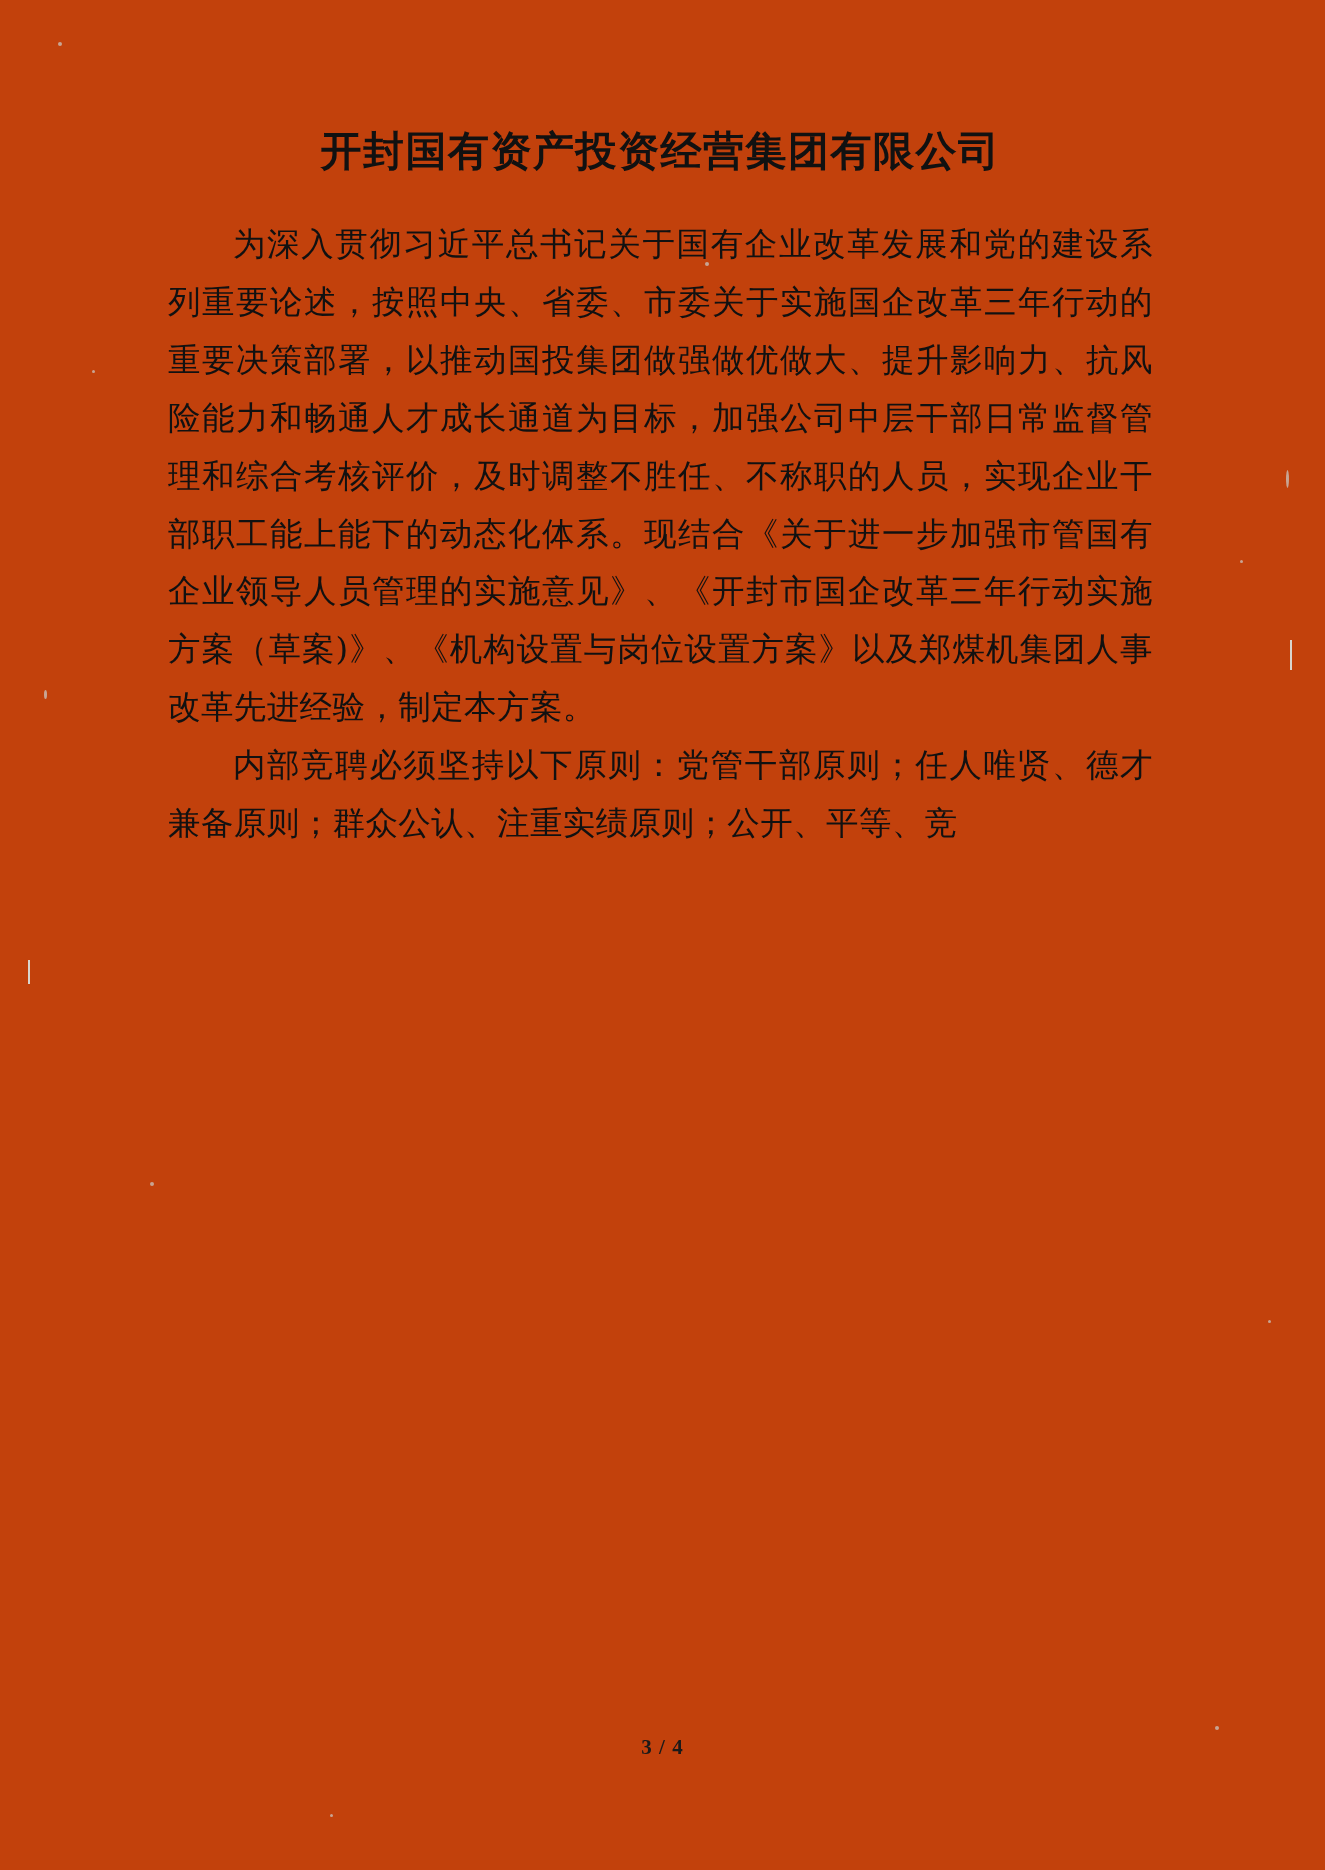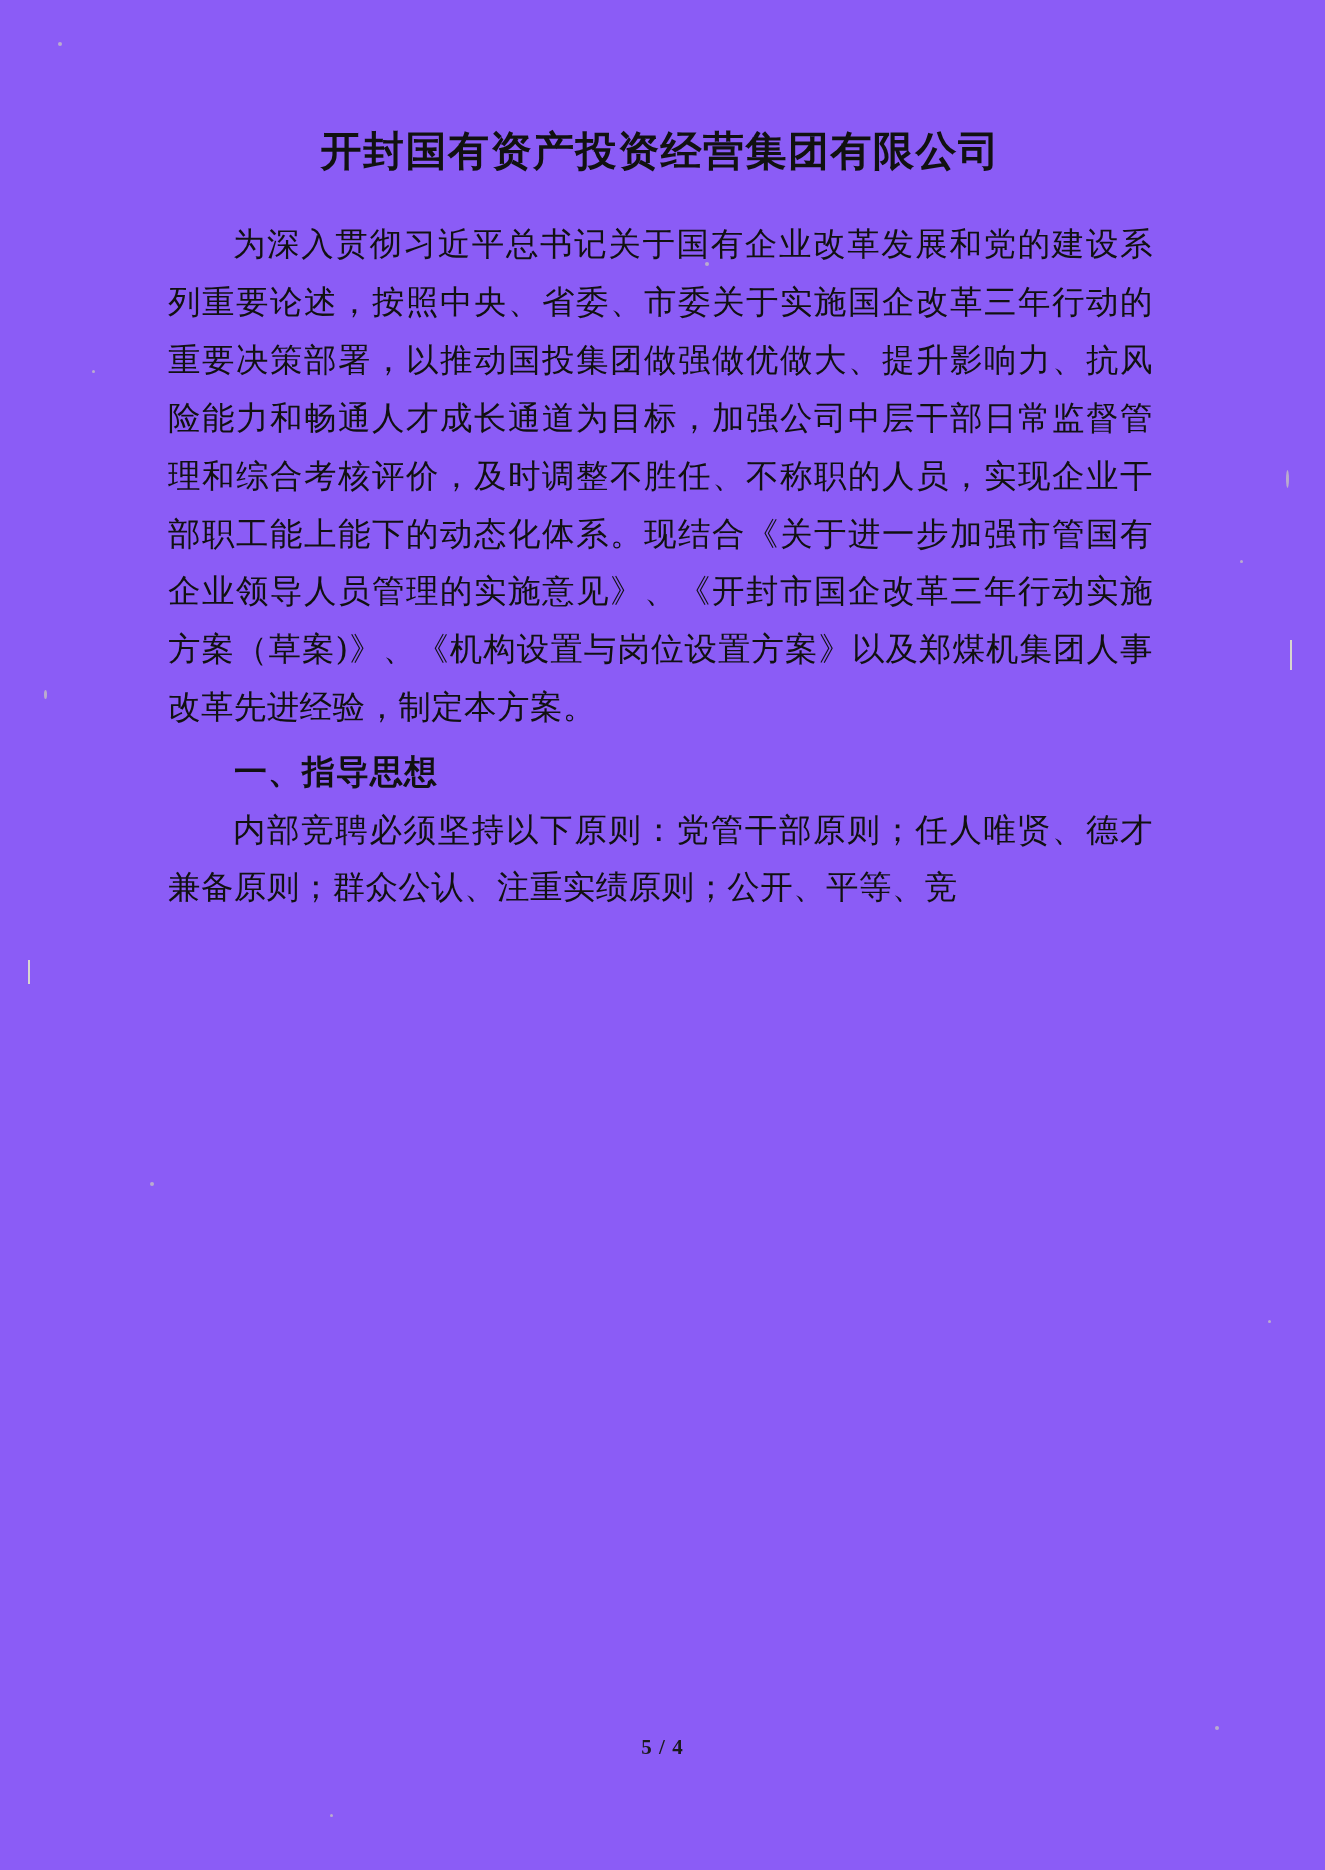--- a/index.html
+++ b/index.html
@@ -6,21 +6,21 @@
   html, body {
     margin: 0;
     padding: 0;
     background: #ffffff;
   }
   .page {
     position: relative;
     width: 1325px;
     height: 1870px;
     margin: 0 auto;
-    background: #8b5cf6;
+    background: #c2410c;
     overflow: hidden;
     font-family: "DejaVu Serif", serif;
     color: #111111;
   }
   
   .speckle {
     position: absolute;
     background: #c9c6c0;
     border-radius: 50%;
     opacity: 0.75;
@@ -94,21 +94,20 @@
   <div class="edge-mark" style="left:28px; top:960px; width:2px; height:24px;"></div>
 
   <div class="content">
 
     <div class="doc-title">
       <span>开封国有资产投资经营集团有限公司</span>
     </div>
 
     <p class="body-par">为深入贯彻习近平总书记关于国有企业改革发展和党的建设系列重要论述，按照中央、省委、市委关于实施国企改革三年行动的重要决策部署，以推动国投集团做强做优做大、提升影响力、抗风险能力和畅通人才成长通道为目标，加强公司中层干部日常监督管理和综合考核评价，及时调整不胜任、不称职的人员，实现企业干部职工能上能下的动态化体系。现结合《关于进一步加强市管国有企业领导人员管理的实施意见》、《开封市国企改革三年行动实施方案（草案)》、《机构设置与岗位设置方案》以及郑煤机集团人事改革先进经验，制定本方案。</p>
 
-    <h2 class="section-head">一、指导思想</h2>
 
     <p class="body-par">内部竞聘必须坚持以下原则：党管干部原则；任人唯贤、德才兼备原则；群众公认、注重实绩原则；公开、平等、竞</p>
 
   </div>
 
-  <div class="page-number">5 / 4</div>
+  <div class="page-number">3 / 4</div>
 
 </div>
 
 </body></html>

